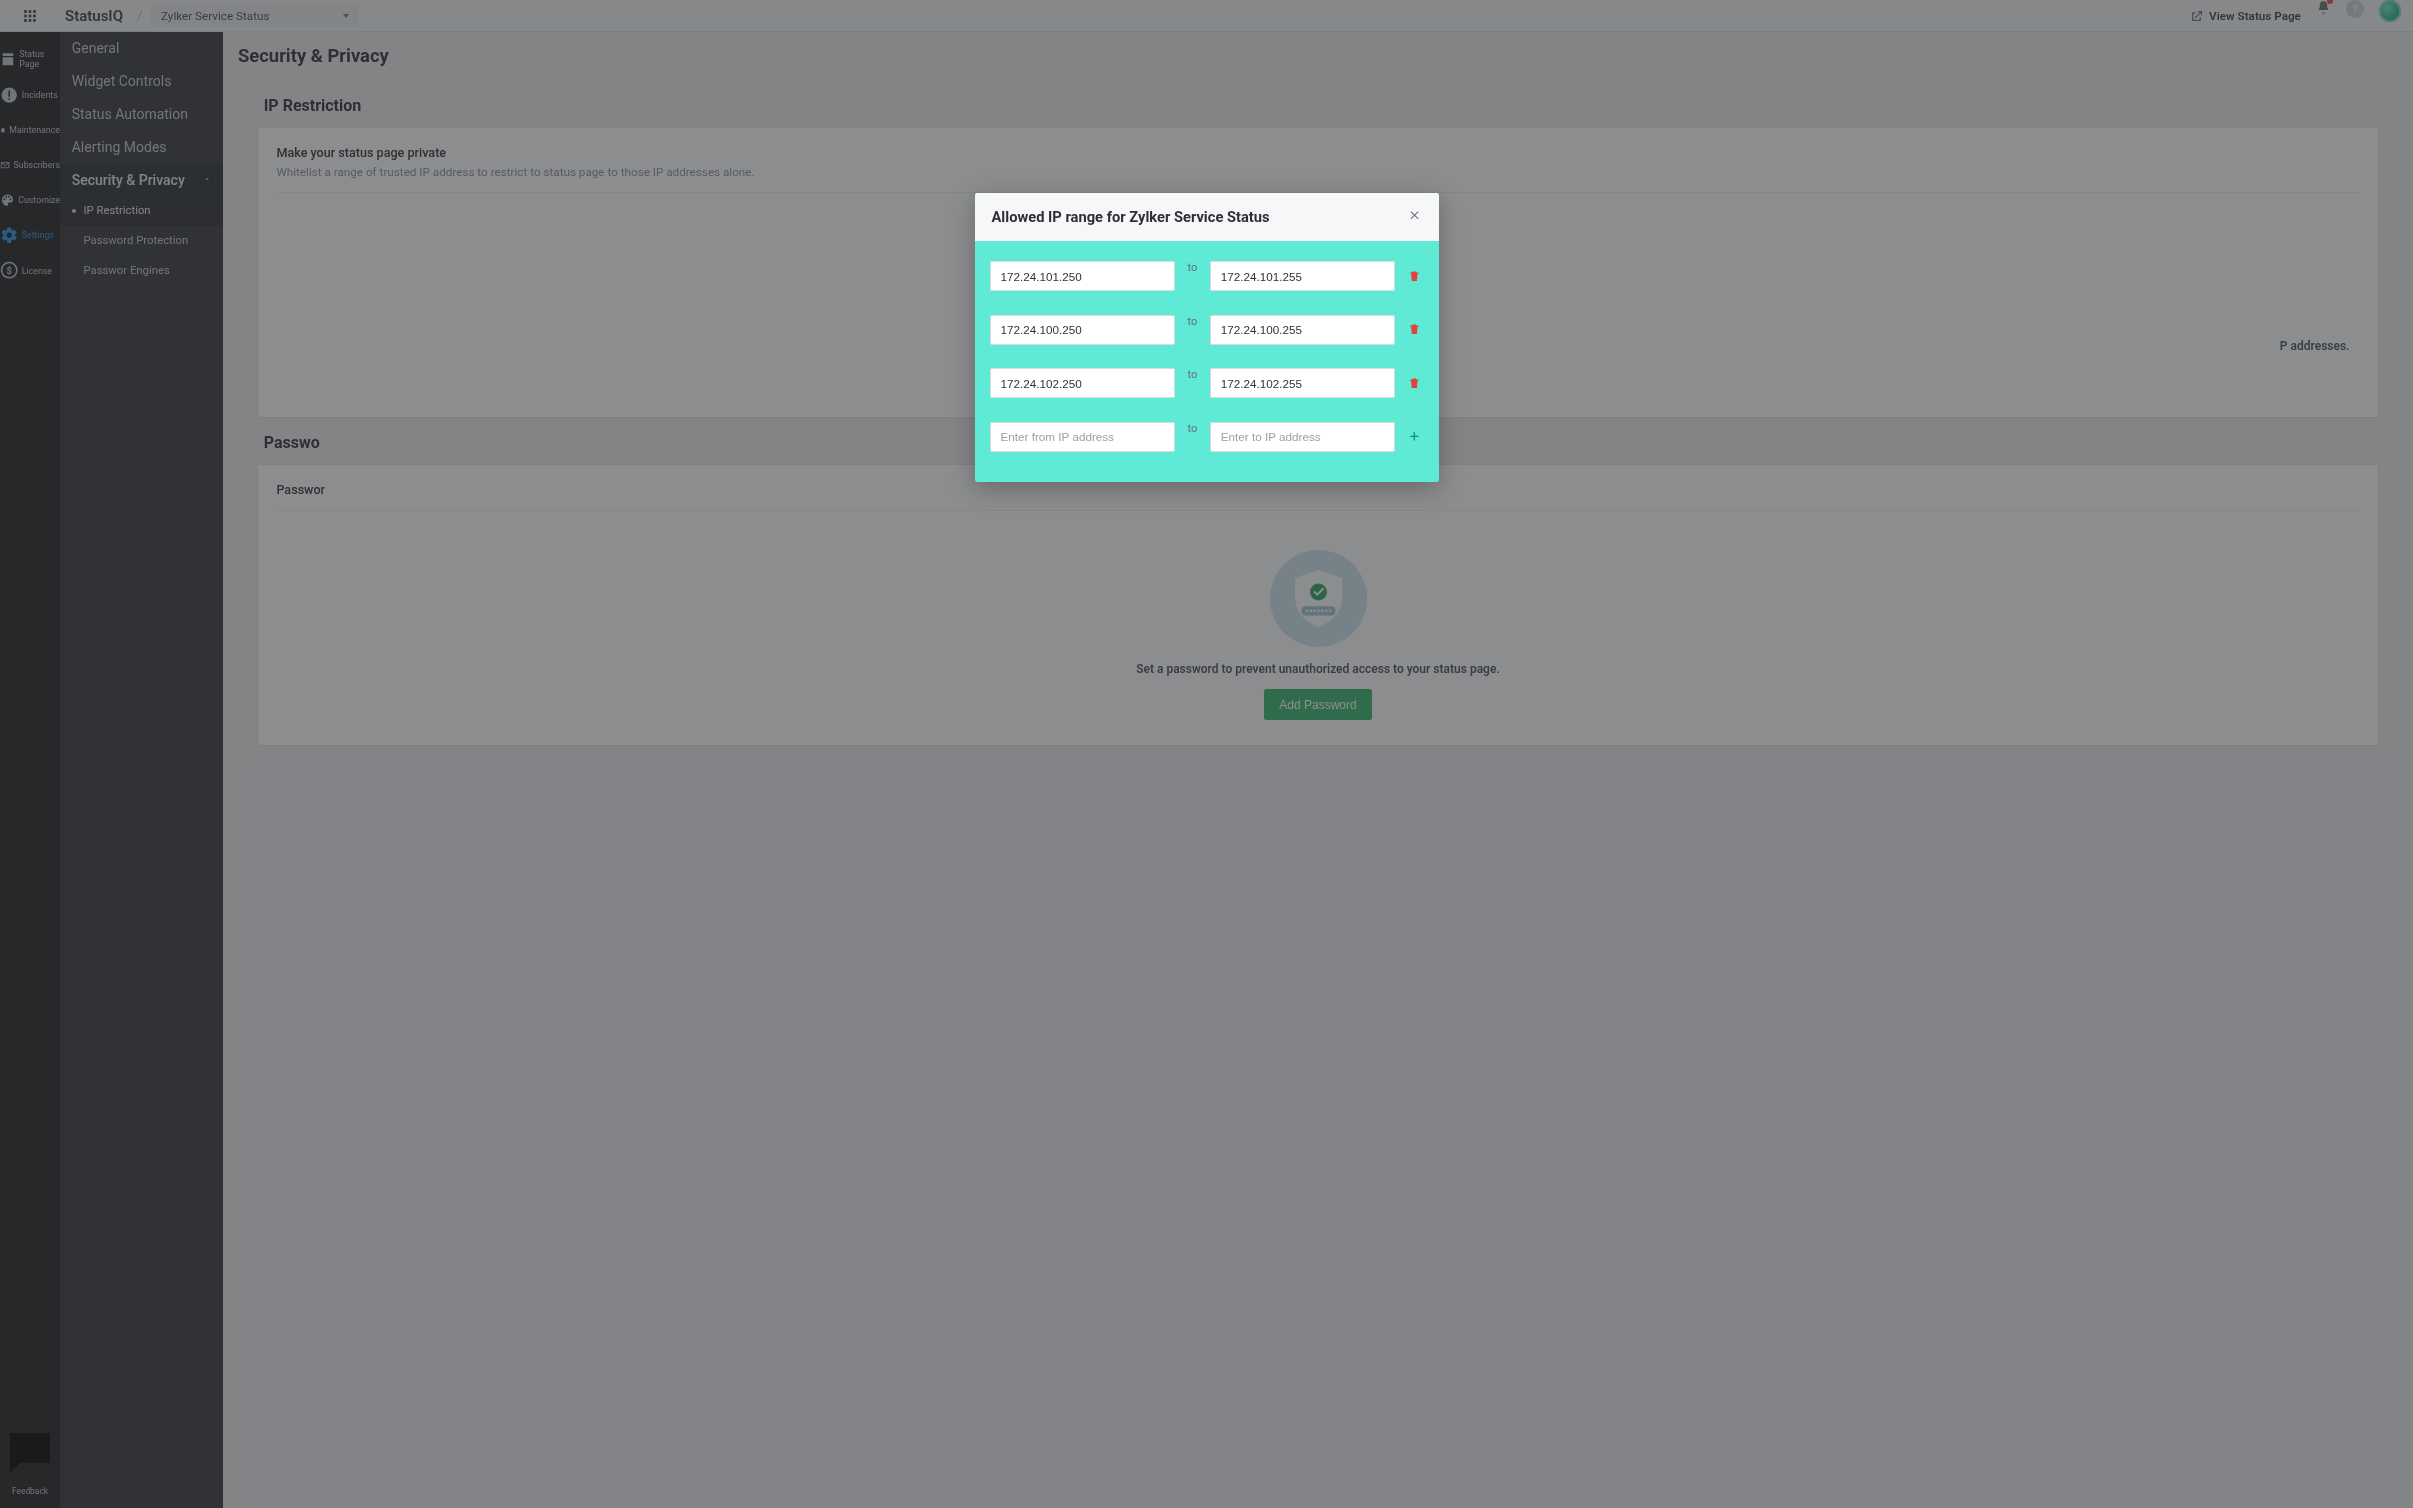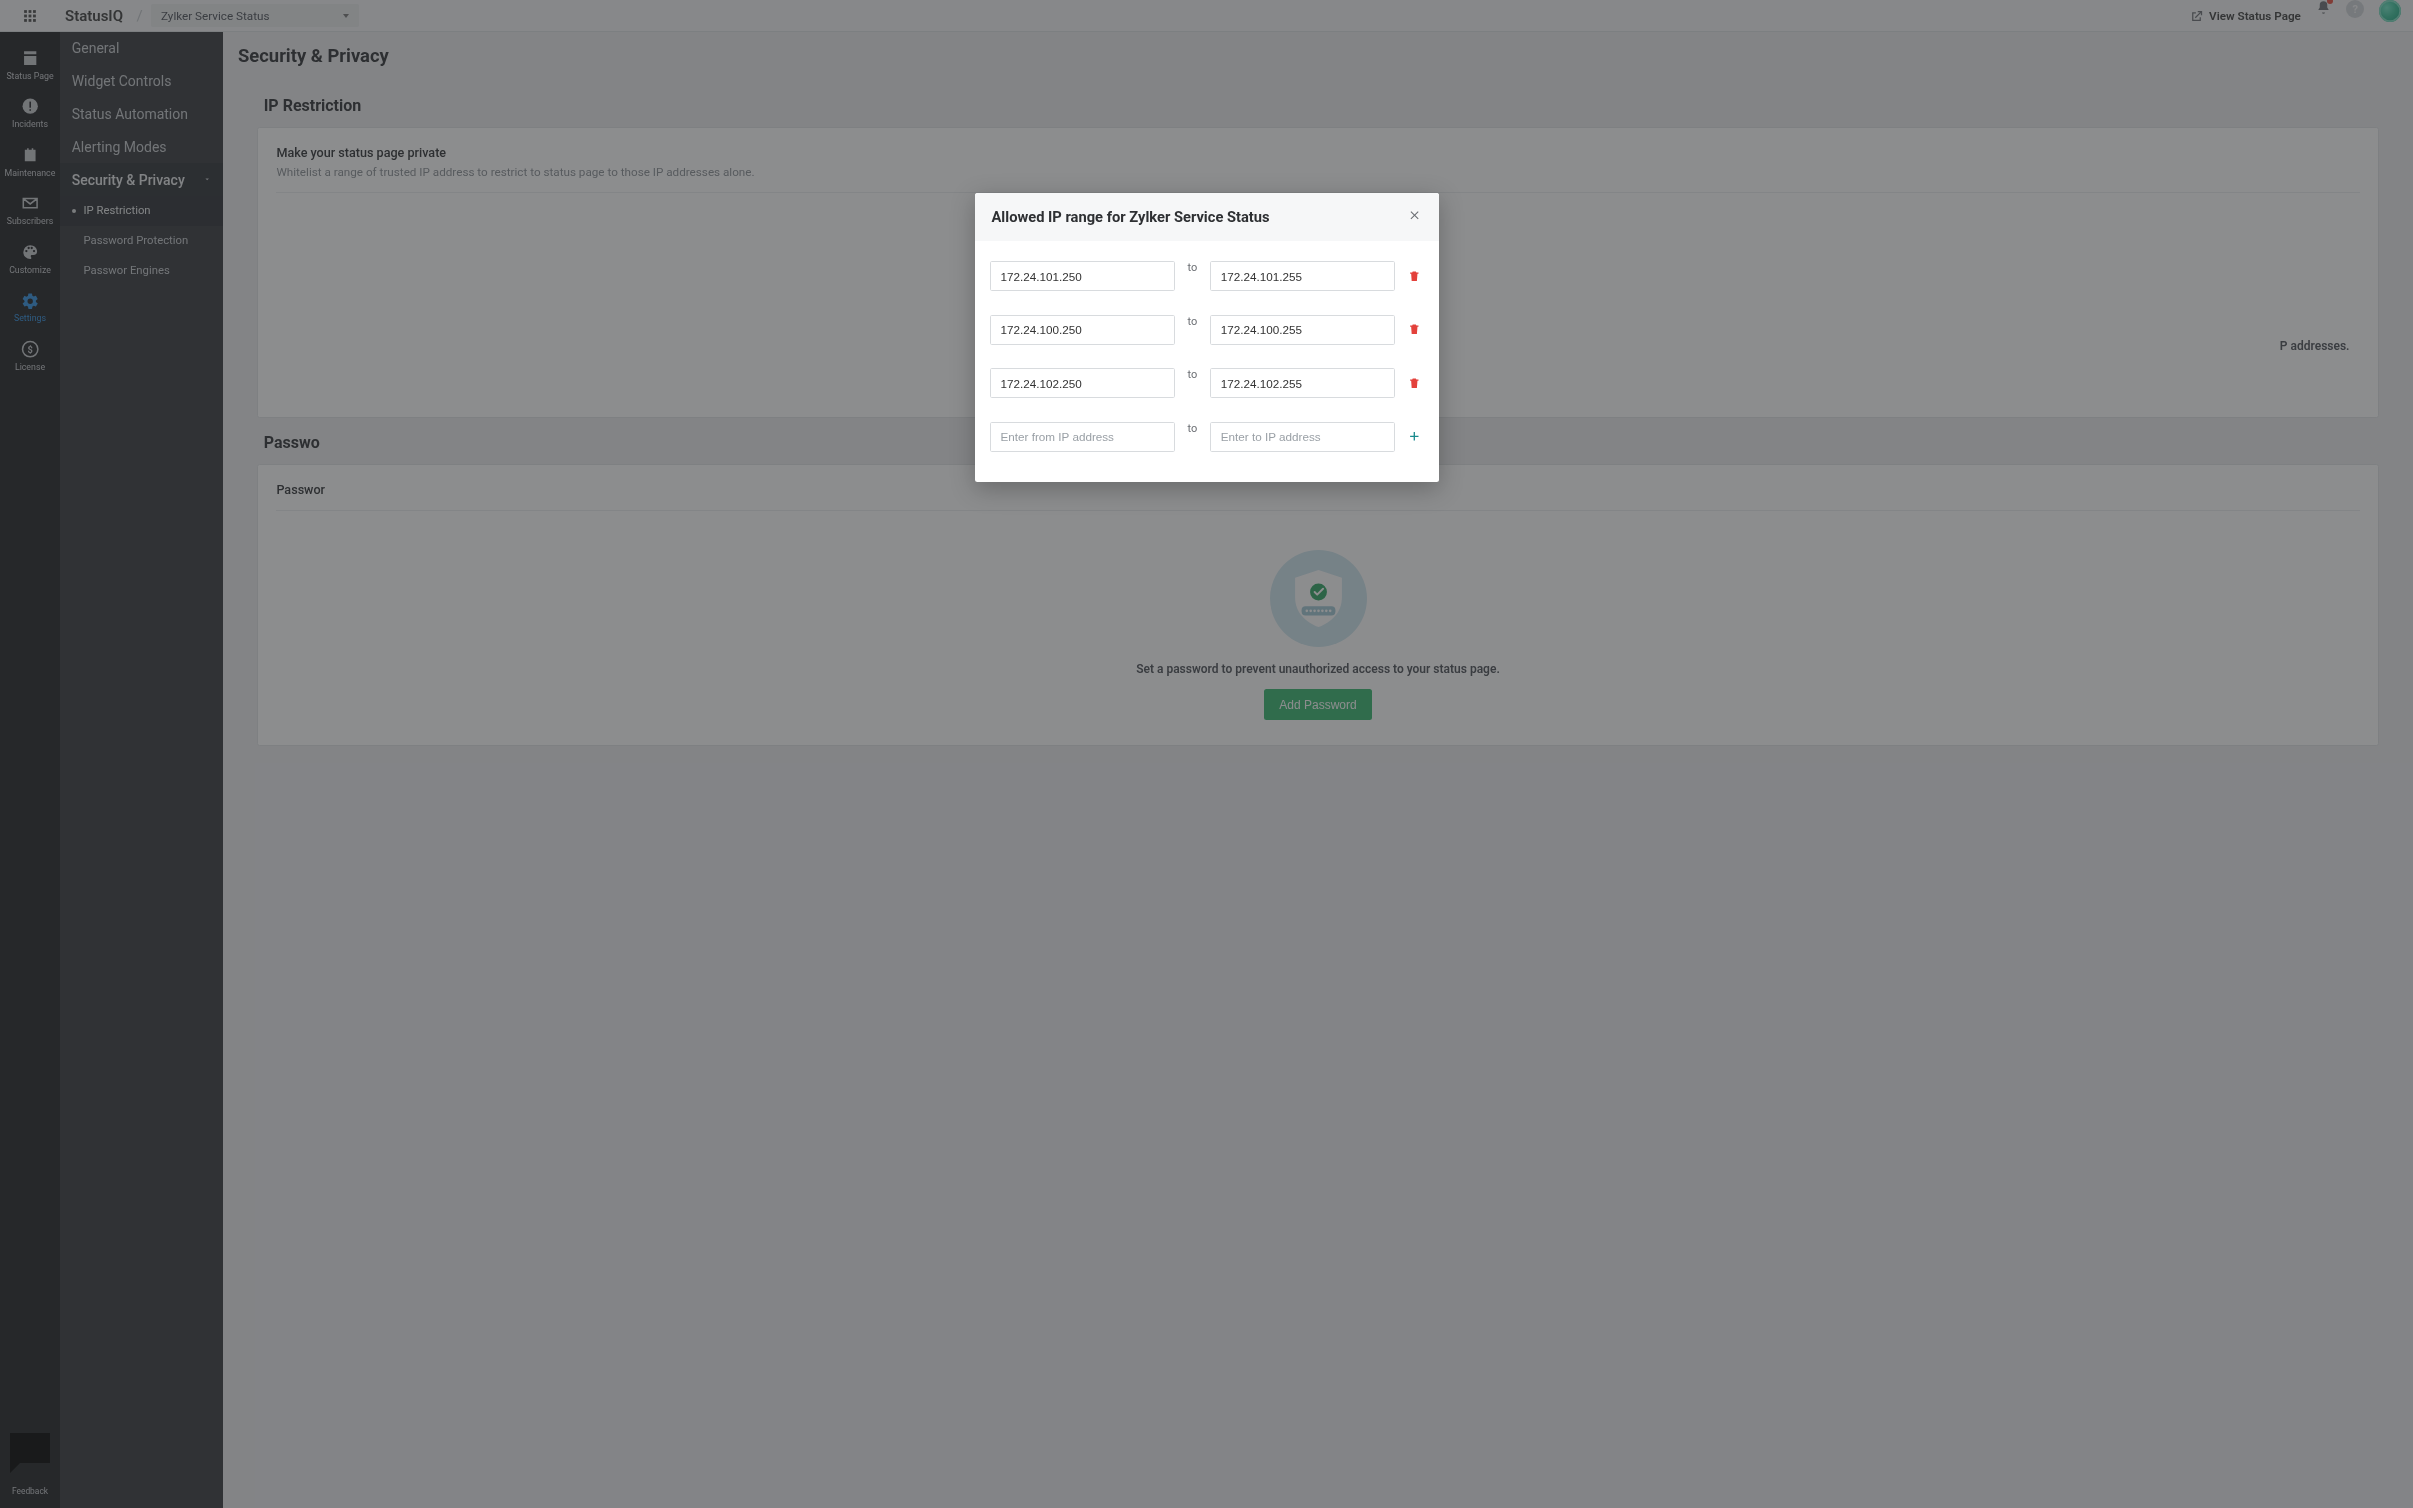--- a/index.html
+++ b/index.html
@@ -40,21 +40,21 @@
   .top-icon { width:15px; height:15px; fill:#6b6e73; }
 
   
   .frame { position:absolute; top:32px; left:0; right:0; bottom:0; display:flex; }
 
   
   .rail {
     width:60px; background:#1e1f22; display:flex; flex-direction:column; align-items:center;
     padding-top: 8.4px; color:#c6c9cd; font-size:8.4px;
   }
-  .rail-item { width:60px; display:flex; flex-direction:column; align-items:center; gap:3.4px; padding:8.4px 0; cursor:pointer; }
+  .rail-item { width:60px; display:flex; flex-direction:row; align-items:center; gap:3.4px; padding:8.4px 0; cursor:pointer; }
   .rail-item .r-icon { width:18.4px; height:18.4px; fill:#c6c9cd; }
   .rail-item.active .r-icon { fill:#2f91e3; }
   .rail-item.active .r-label { color:#2f91e3; }
   .rail-item .r-label { font-size:8.8px; color:#c6c9cd; }
   .rail-spacer { flex:1; }
   .rail-feedback { width:60px; display:flex; flex-direction:column; align-items:center; gap:3.4px; padding:11.7px 0; cursor:pointer; }
 
   
   .sidenav {
     width:163px; background:#33363b; color:#c6c9cd; display:flex; flex-direction:column;
@@ -92,21 +92,21 @@
   
   .shield-wrap { width:97px; height:97px; border-radius:50%; background:#cfe6ef; display:flex; align-items:center; justify-content:center; position:relative; }
   .shield-wrap svg { width:65px; height:65px; }
 
   
   .overlay {
     position:absolute; inset:0; background:rgba(45,47,50,0.55); display:flex; align-items:flex-start; justify-content:center;
     padding-top: 193px;
   }
   .modal {
-    width:464px; background:#ffffff; border-radius:2.5px; box-shadow:0 6.7px 25px rgba(0,0,0,0.25);
+    width:464px; background:#5eead4; border-radius:2.5px; box-shadow:0 6.7px 25px rgba(0,0,0,0.25);
     overflow:hidden;
   }
   .modal-head {
     background:#f6f7f8; padding:15px 17px; display:flex; align-items:center; justify-content:space-between;
   }
   .modal-title { font-size:14.7px; font-weight:700; color:#2e3033; }
   .modal-close { cursor:pointer; }
   .modal-close svg { width:12.6px; height:12.6px; fill:#6b6e73; }
 
   .modal-body { padding: 20px 15px 6.7px; }

